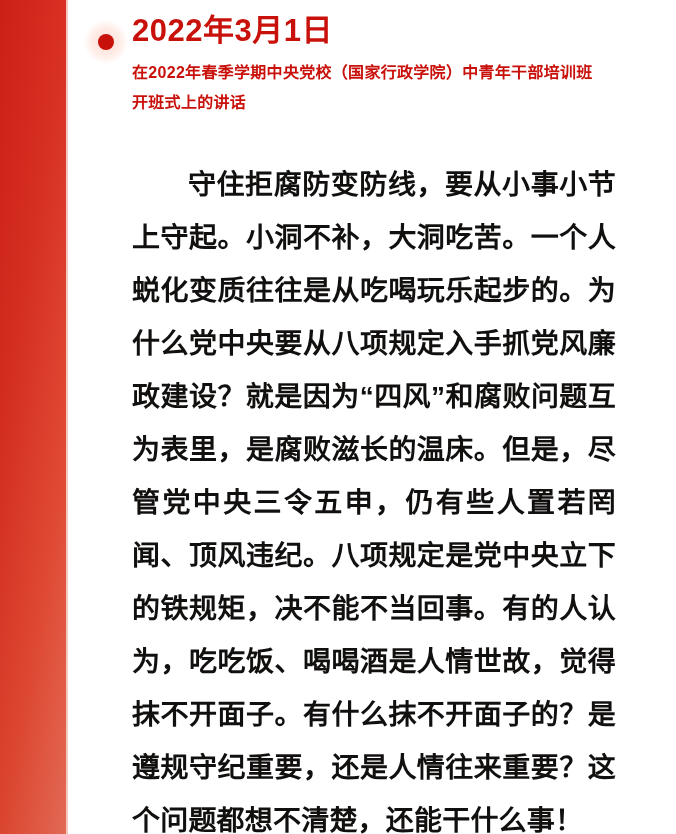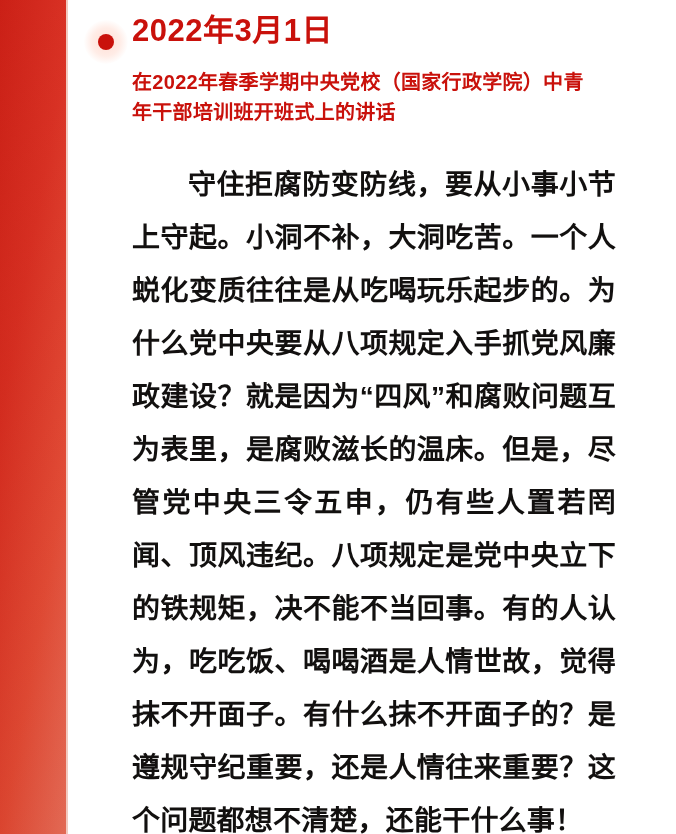--- a/index.html
+++ b/index.html
@@ -70,22 +70,22 @@
   }
   .date-title {
     font-size: 31px;
     font-weight: bold;
     color: #c9110b;
     letter-spacing: 0.5px;
     line-height: 42px;
     white-space: nowrap;
   }
   .subtitle {
-    margin-top: 15px;
-    font-size: 20px;
+    margin-top: 6px;
+    font-size: 16px;
     font-weight: bold;
     color: #c9110b;
     line-height: 30px;
     letter-spacing: 0.3px;
     max-width: 470px;
   }
 
   
   .bullet-wrap {
     position: absolute;

